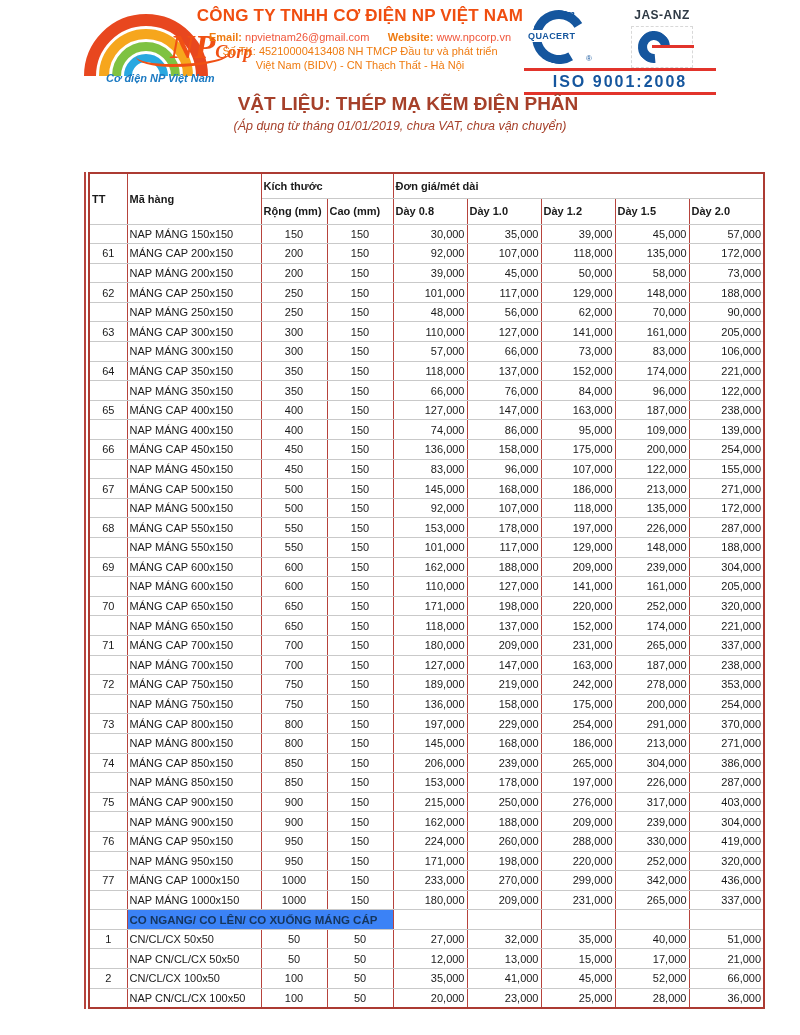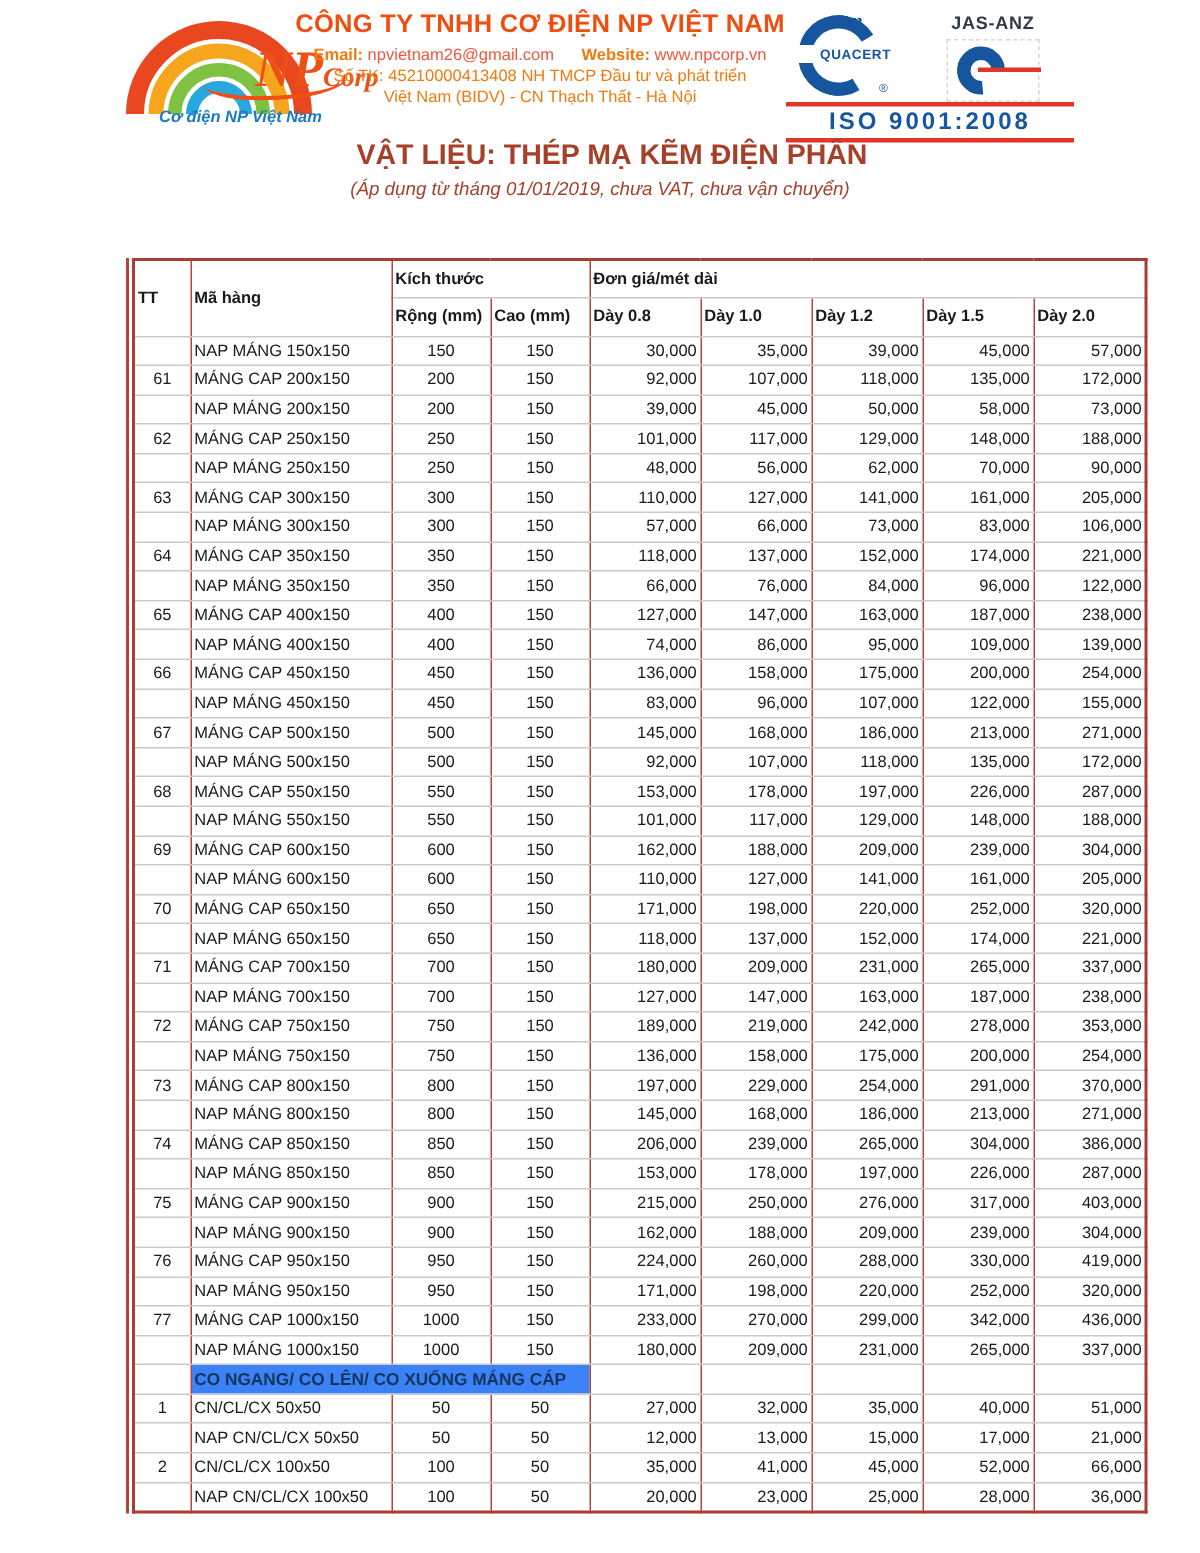--- a/index.html
+++ b/index.html
@@ -33,21 +33,21 @@
 
   
   .certs{position:absolute;left:524px;top:8px;width:196px;height:80px;}
   .quacert{position:absolute;left:6px;top:2px;width:66px;height:58px;}
   .qc-ring{position:absolute;left:2px;top:0;width:54px;height:54px;border-radius:50%;
            box-sizing:border-box;border:9px solid #15569e;border-right-color:transparent;
            transform:rotate(14deg);}
   .qc-vn{position:absolute;left:32px;top:-4px;color:#15569e;font-weight:bold;font-style:italic;
          font-size:13px;font-family:"Liberation Serif",serif;}
   .qc-text{position:absolute;left:-2px;top:20px;width:66px;background:#ffffff;color:#15569e;
-           font-size:9px;font-weight:bold;text-align:right;letter-spacing:.4px;padding:1px 0;}
+           font-size:9px;font-weight:bold;text-align:left;letter-spacing:.4px;padding:1px 0;}
   .qc-r{position:absolute;left:56px;top:44px;font-size:8px;color:#15569e;}
   .jas{position:absolute;left:84px;top:0;width:108px;text-align:center;}
   .jas-label{font-size:12px;font-weight:bold;color:#2f3a45;letter-spacing:.5px;}
   .jas-mark{position:relative;margin:4px auto 0;width:60px;height:40px;border:1px dashed #d8d8d8;}
   .jas-ring{position:absolute;left:6px;top:4px;width:32px;height:32px;border-radius:50%;
             box-sizing:border-box;border:9px solid #15569e;border-right-color:transparent;
             transform:rotate(40deg);}
   .jas-line{position:absolute;left:20px;top:18px;width:42px;height:3px;background:#e2342b;}
   .iso{position:absolute;left:0;top:60px;width:192px;text-align:center;color:#15569e;
        font-size:16px;font-weight:bold;letter-spacing:2px;border-top:3px solid #e2342b;

